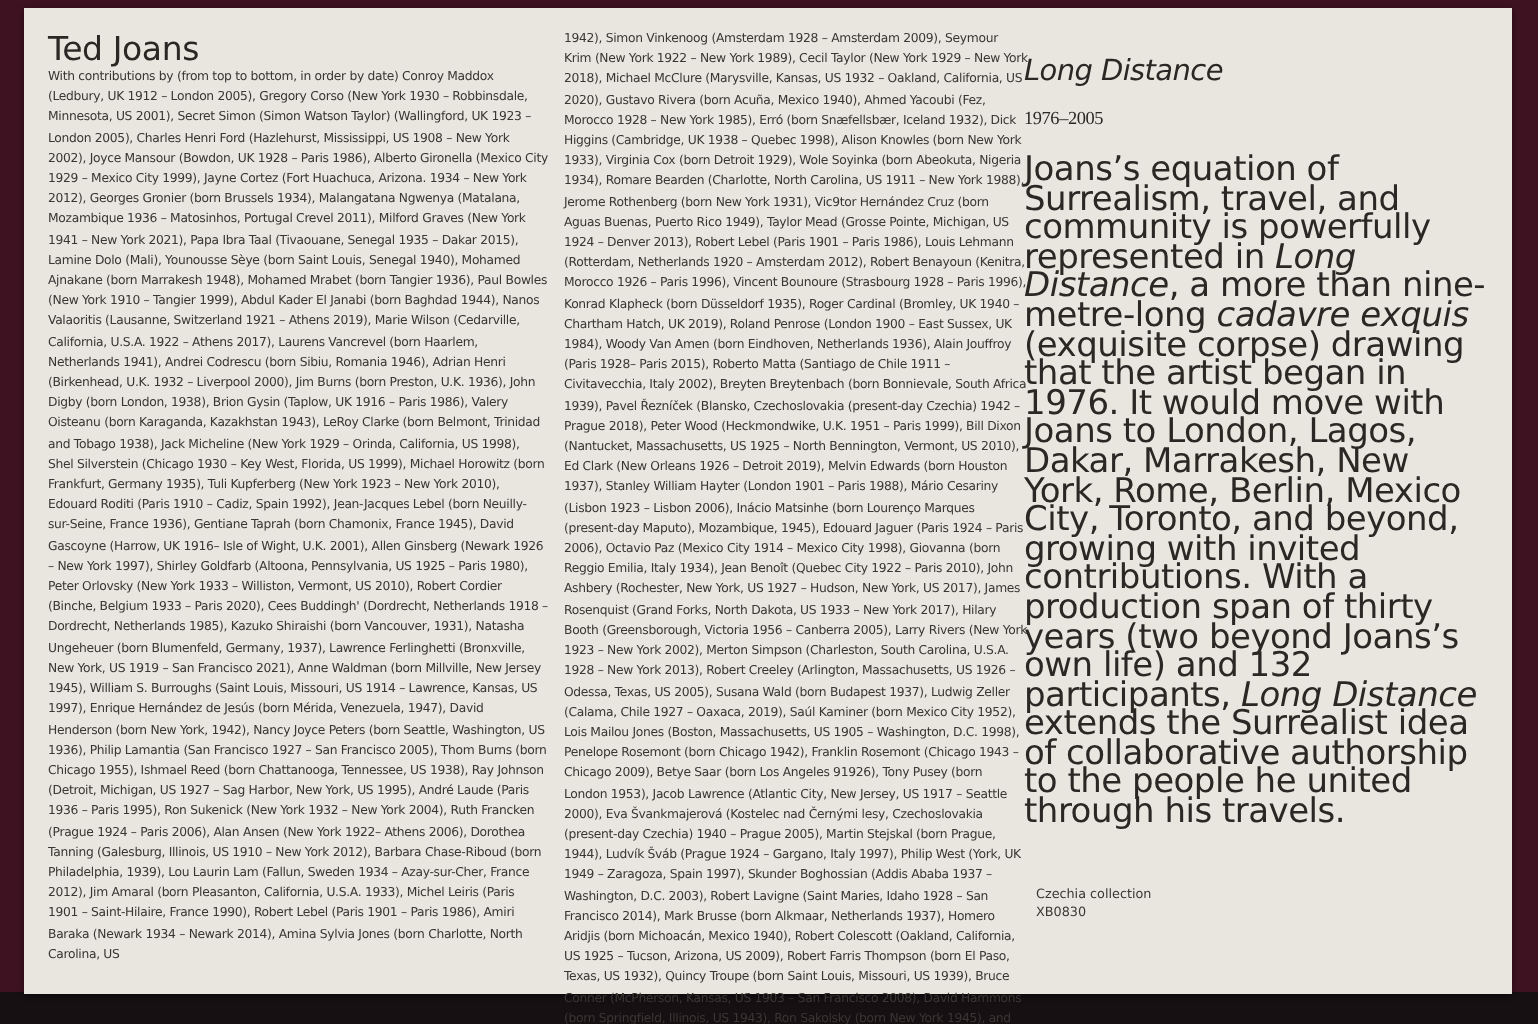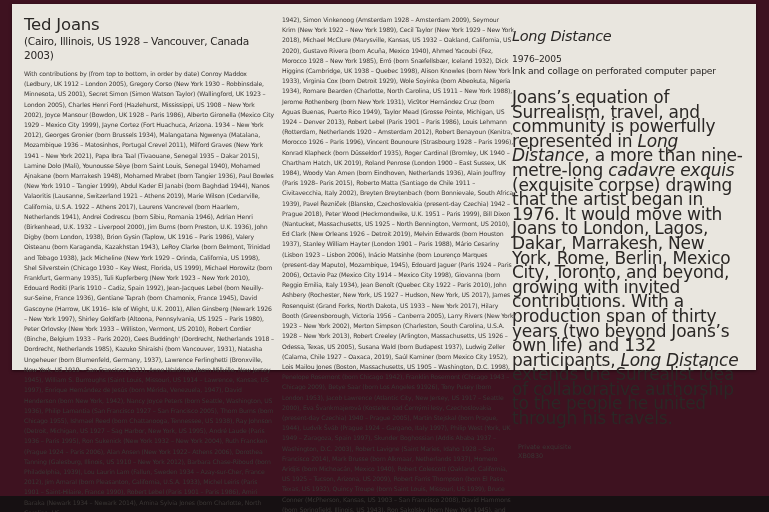--- a/index.html
+++ b/index.html
@@ -7,21 +7,21 @@
     width: 769px; height: 512px; overflow: hidden;
     background: #3e1220;
     position: relative;
     font-family: "DejaVu Sans", sans-serif;
   }
   .wall-bottom {
     position: absolute; left: 0; right: 0; bottom: 0; height: 16px;
     background: #161012;
   }
   .card {
-    position: absolute; left: 12px; top: 4px; width: 744px; height: 366px;
+    position: absolute; left: 12px; top: 4px; width: 744px; height: 493px;
     background: #e9e6df;
     box-shadow: 0 1px 3px rgba(0,0,0,0.5);
   }
   .col { position: absolute; color: #2f2c2a; }
   .col-left { left: 12px; top: 11px; width: 250px; }
   .col-mid { left: 270px; top: 11px; width: 232px; }
   .col-right { left: 500px; top: 23px; width: 235px; }
 
   .artist-name {
     font-size: 16.5px; line-height: 19px; color: #2a2725;
@@ -37,21 +37,21 @@
     text-align: left;
   }
   .col-mid .credits { font-size: 6.15px; }
 
   .work-title {
     font-size: 14.5px; line-height: 18px; font-style: italic;
     color: #2a2725; letter-spacing: -0.3px; margin-bottom: 8px;
   }
   .work-meta {
     font-size: 9.2px; line-height: 12px; color: #2a2725;
-    letter-spacing: -0.2px; margin-bottom: 13px;
+    letter-spacing: -0.2px; margin-bottom: 13px; font-family: Liberation Serif, serif;
   }
   .description {
     font-size: 17px; line-height: 14.6px; color: #2a2725;
     letter-spacing: -0.25px;
   }
   .description em { font-style: italic; }
 
   .collection {
     position: absolute; left: 506px; top: 439px;
     font-size: 6.4px; line-height: 9px; color: #3a3634;
@@ -59,35 +59,33 @@
 </style>
 </head>
 <body>
 
 <div class="wall-bottom"></div>
 
 <div class="card">
 
   <div class="col col-left">
     <div class="artist-name">Ted Joans</div>
-    <div class="artist-dates">(Cairo, Illinois, US 1928 – Vancouver, Canada 2003)</div>
     <div class="credits">With contributions by (from top to bottom, in order by date) Conroy Maddox (Ledbury, UK 1912 – London 2005), Gregory Corso (New York 1930 – Robbinsdale, Minnesota, US 2001), Secret Simon (Simon Watson Taylor) (Wallingford, UK 1923 – London 2005), Charles Henri Ford (Hazlehurst, Mississippi, US 1908 – New York 2002), Joyce Mansour (Bowdon, UK 1928 – Paris 1986), Alberto Gironella (Mexico City 1929 – Mexico City 1999), Jayne Cortez (Fort Huachuca, Arizona. 1934 – New York 2012), Georges Gronier (born Brussels 1934), Malangatana Ngwenya (Matalana, Mozambique 1936 – Matosinhos, Portugal Crevel 2011), Milford Graves (New York 1941 – New York 2021), Papa Ibra Taal (Tivaouane, Senegal 1935 – Dakar 2015), Lamine Dolo (Mali), Younousse Sèye (born Saint Louis, Senegal 1940), Mohamed Ajnakane (born Marrakesh 1948), Mohamed Mrabet (born Tangier 1936), Paul Bowles (New York 1910 – Tangier 1999), Abdul Kader El Janabi (born Baghdad 1944), Nanos Valaoritis (Lausanne, Switzerland 1921 – Athens 2019), Marie Wilson (Cedarville, California, U.S.A. 1922 – Athens 2017), Laurens Vancrevel (born Haarlem, Netherlands 1941), Andrei Codrescu (born Sibiu, Romania 1946), Adrian Henri (Birkenhead, U.K. 1932 – Liverpool 2000), Jim Burns (born Preston, U.K. 1936), John Digby (born London, 1938), Brion Gysin (Taplow, UK 1916 – Paris 1986), Valery Oisteanu (born Karaganda, Kazakhstan 1943), LeRoy Clarke (born Belmont, Trinidad and Tobago 1938), Jack Micheline (New York 1929 – Orinda, California, US 1998), Shel Silverstein (Chicago 1930 – Key West, Florida, US 1999), Michael Horowitz (born Frankfurt, Germany 1935), Tuli Kupferberg (New York 1923 – New York 2010), Edouard Roditi (Paris 1910 – Cadiz, Spain 1992), Jean-Jacques Lebel (born Neuilly-sur-Seine, France 1936), Gentiane Taprah (born Chamonix, France 1945), David Gascoyne (Harrow, UK 1916– Isle of Wight, U.K. 2001), Allen Ginsberg (Newark 1926 – New York 1997), Shirley Goldfarb (Altoona, Pennsylvania, US 1925 – Paris 1980), Peter Orlovsky (New York 1933 – Williston, Vermont, US 2010), Robert Cordier (Binche, Belgium 1933 – Paris 2020), Cees Buddingh' (Dordrecht, Netherlands 1918 – Dordrecht, Netherlands 1985), Kazuko Shiraishi (born Vancouver, 1931), Natasha Ungeheuer (born Blumenfeld, Germany, 1937), Lawrence Ferlinghetti (Bronxville, New York, US 1919 – San Francisco 2021), Anne Waldman (born Millville, New Jersey 1945), William S. Burroughs (Saint Louis, Missouri, US 1914 – Lawrence, Kansas, US 1997), Enrique Hernández de Jesús (born Mérida, Venezuela, 1947), David Henderson (born New York, 1942), Nancy Joyce Peters (born Seattle, Washington, US 1936), Philip Lamantia (San Francisco 1927 – San Francisco 2005), Thom Burns (born Chicago 1955), Ishmael Reed (born Chattanooga, Tennessee, US 1938), Ray Johnson (Detroit, Michigan, US 1927 – Sag Harbor, New York, US 1995), André Laude (Paris 1936 – Paris 1995), Ron Sukenick (New York 1932 – New York 2004), Ruth Francken (Prague 1924 – Paris 2006), Alan Ansen (New York 1922– Athens 2006), Dorothea Tanning (Galesburg, Illinois, US 1910 – New York 2012), Barbara Chase-Riboud (born Philadelphia, 1939), Lou Laurin Lam (Fallun, Sweden 1934 – Azay-sur-Cher, France 2012), Jim Amaral (born Pleasanton, California, U.S.A. 1933), Michel Leiris (Paris 1901 – Saint-Hilaire, France 1990), Robert Lebel (Paris 1901 – Paris 1986), Amiri Baraka (Newark 1934 – Newark 2014), Amina Sylvia Jones (born Charlotte, North Carolina, US</div>
   </div>
 
   <div class="col col-mid">
     <div class="credits">1942), Simon Vinkenoog (Amsterdam 1928 – Amsterdam 2009), Seymour Krim (New York 1922 – New York 1989), Cecil Taylor (New York 1929 – New York 2018), Michael McClure (Marysville, Kansas, US 1932 – Oakland, California, US 2020), Gustavo Rivera (born Acuña, Mexico 1940), Ahmed Yacoubi (Fez, Morocco 1928 – New York 1985), Erró (born Snæfellsbær, Iceland 1932), Dick Higgins (Cambridge, UK 1938 – Quebec 1998), Alison Knowles (born New York 1933), Virginia Cox (born Detroit 1929), Wole Soyinka (born Abeokuta, Nigeria 1934), Romare Bearden (Charlotte, North Carolina, US 1911 – New York 1988), Jerome Rothenberg (born New York 1931), Vic9tor Hernández Cruz (born Aguas Buenas, Puerto Rico 1949), Taylor Mead (Grosse Pointe, Michigan, US 1924 – Denver 2013), Robert Lebel (Paris 1901 – Paris 1986), Louis Lehmann (Rotterdam, Netherlands 1920 – Amsterdam 2012), Robert Benayoun (Kenitra, Morocco 1926 – Paris 1996), Vincent Bounoure (Strasbourg 1928 – Paris 1996), Konrad Klapheck (born Düsseldorf 1935), Roger Cardinal (Bromley, UK 1940 – Chartham Hatch, UK 2019), Roland Penrose (London 1900 – East Sussex, UK 1984), Woody Van Amen (born Eindhoven, Netherlands 1936), Alain Jouffroy (Paris 1928– Paris 2015), Roberto Matta (Santiago de Chile 1911 – Civitavecchia, Italy 2002), Breyten Breytenbach (born Bonnievale, South Africa 1939), Pavel Řezníček (Blansko, Czechoslovakia (present-day Czechia) 1942 – Prague 2018), Peter Wood (Heckmondwike, U.K. 1951 – Paris 1999), Bill Dixon (Nantucket, Massachusetts, US 1925 – North Bennington, Vermont, US 2010), Ed Clark (New Orleans 1926 – Detroit 2019), Melvin Edwards (born Houston 1937), Stanley William Hayter (London 1901 – Paris 1988), Mário Cesariny (Lisbon 1923 – Lisbon 2006), Inácio Matsinhe (born Lourenço Marques (present-day Maputo), Mozambique, 1945), Edouard Jaguer (Paris 1924 – Paris 2006), Octavio Paz (Mexico City 1914 – Mexico City 1998), Giovanna (born Reggio Emilia, Italy 1934), Jean Benoît (Quebec City 1922 – Paris 2010), John Ashbery (Rochester, New York, US 1927 – Hudson, New York, US 2017), James Rosenquist (Grand Forks, North Dakota, US 1933 – New York 2017), Hilary Booth (Greensborough, Victoria 1956 – Canberra 2005), Larry Rivers (New York 1923 – New York 2002), Merton Simpson (Charleston, South Carolina, U.S.A. 1928 – New York 2013), Robert Creeley (Arlington, Massachusetts, US 1926 – Odessa, Texas, US 2005), Susana Wald (born Budapest 1937), Ludwig Zeller (Calama, Chile 1927 – Oaxaca, 2019), Saúl Kaminer (born Mexico City 1952), Lois Mailou Jones (Boston, Massachusetts, US 1905 – Washington, D.C. 1998), Penelope Rosemont (born Chicago 1942), Franklin Rosemont (Chicago 1943 – Chicago 2009), Betye Saar (born Los Angeles 91926), Tony Pusey (born London 1953), Jacob Lawrence (Atlantic City, New Jersey, US 1917 – Seattle 2000), Eva Švankmajerová (Kostelec nad Černými lesy, Czechoslovakia (present-day Czechia) 1940 – Prague 2005), Martin Stejskal (born Prague, 1944), Ludvík Šváb (Prague 1924 – Gargano, Italy 1997), Philip West (York, UK 1949 – Zaragoza, Spain 1997), Skunder Boghossian (Addis Ababa 1937 – Washington, D.C. 2003), Robert Lavigne (Saint Maries, Idaho 1928 – San Francisco 2014), Mark Brusse (born Alkmaar, Netherlands 1937), Homero Aridjis (born Michoacán, Mexico 1940), Robert Colescott (Oakland, California, US 1925 – Tucson, Arizona, US 2009), Robert Farris Thompson (born El Paso, Texas, US 1932), Quincy Troupe (born Saint Louis, Missouri, US 1939), Bruce Conner (McPherson, Kansas, US 1903 – San Francisco 2008), David Hammons (born Springfield, Illinois, US 1943), Ron Sakolsky (born New York 1945), and Laura Corsiglia (born Vancouver, 1973)</div>
   </div>
 
   <div class="col col-right">
     <div class="work-title">Long Distance</div>
     <div class="work-meta">
       <div>1976–2005</div>
-      <div>Ink and collage on perforated computer paper</div>
     </div>
     <div class="description"><span>Joans’s equation of Surrealism, travel, and community is powerfully represented in </span><em>Long Distance</em><span>, a more than nine-metre-long </span><em>cadavre exquis</em><span> (exquisite corpse) drawing that the artist began in 1976. It would move with Joans to London, Lagos, Dakar, Marrakesh, New York, Rome, Berlin, Mexico City, Toronto, and beyond, growing with invited contributions. With a production span of thirty years (two beyond Joans’s own life) and 132 participants, </span><em>Long Distance</em><span> extends the Surrealist idea of collaborative authorship to the people he united through his travels.</span></div>
   </div>
 
   <div class="collection">
-    <div>Private exquisite</div>
+    <div>Czechia collection</div>
     <div>XB0830</div>
   </div>
 
 </div>
 
 </body></html>

